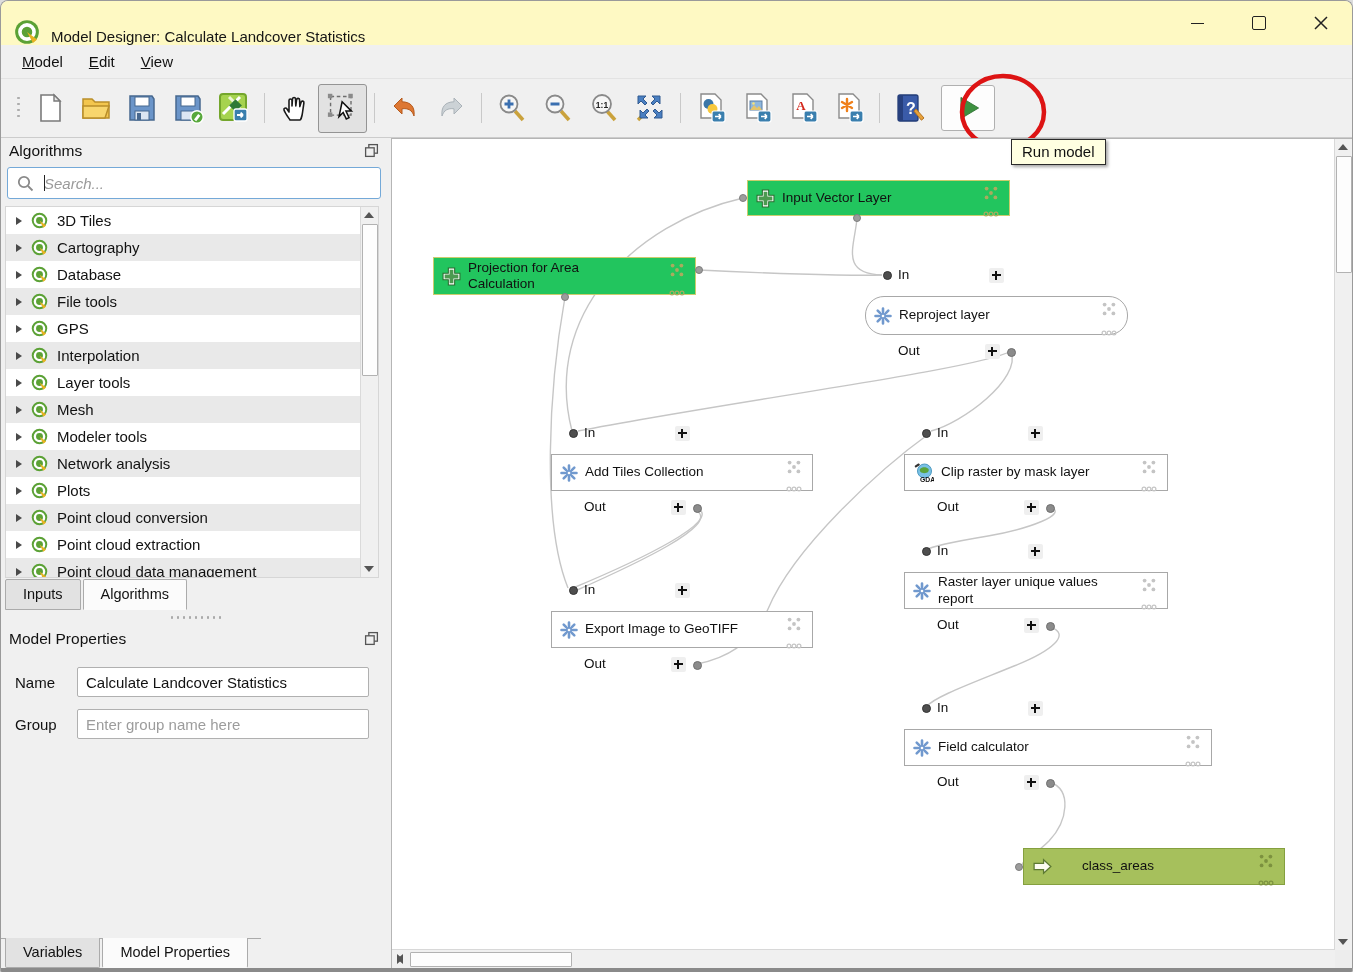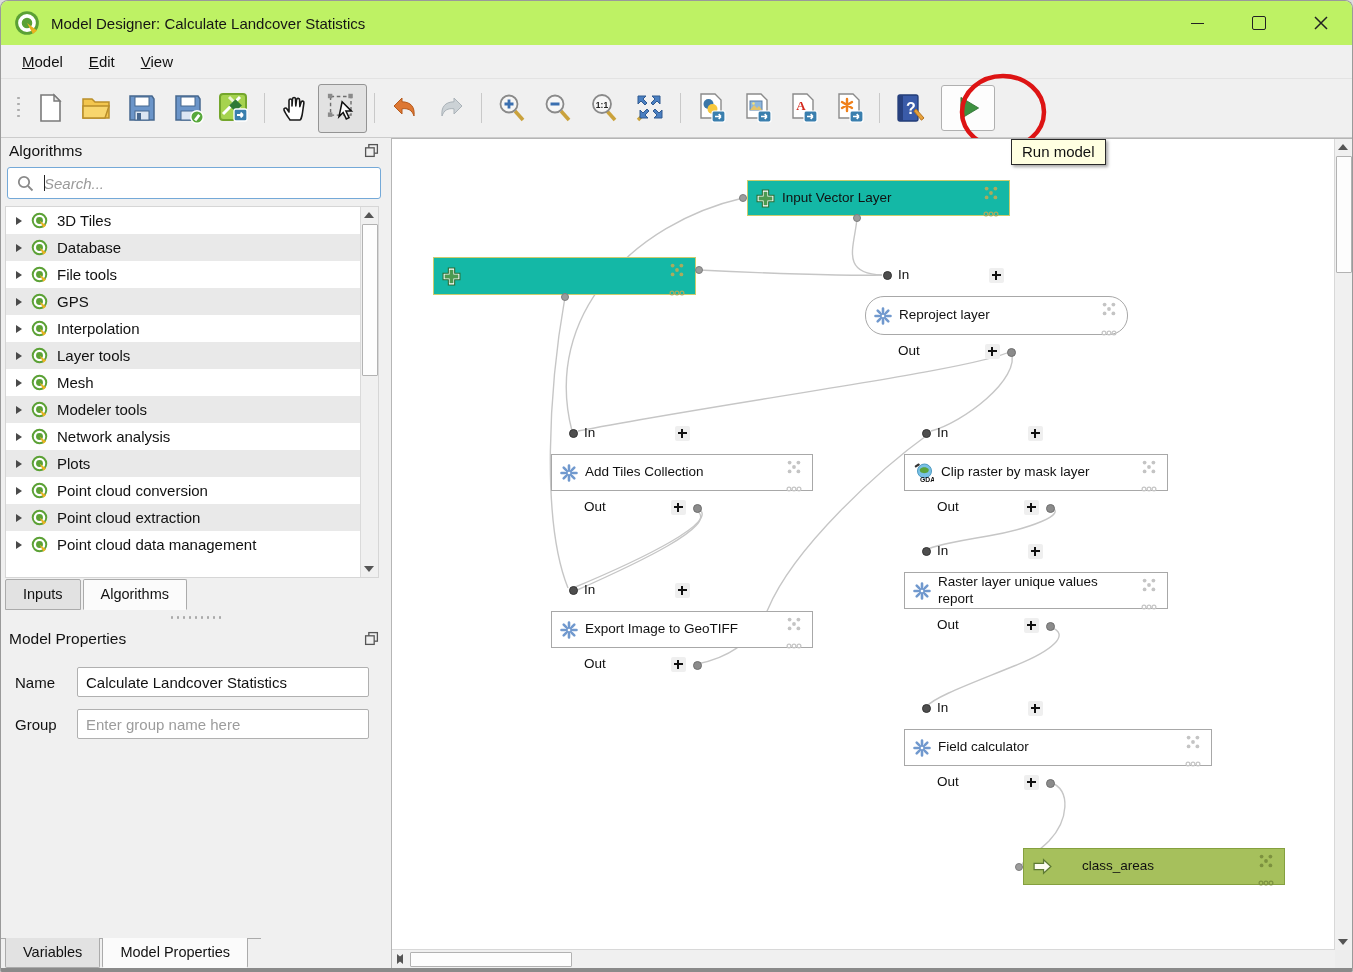--- a/index.html
+++ b/index.html
@@ -1,20 +1,20 @@
 <!DOCTYPE html>
 <html><head>
 <meta charset="utf-8">
 <style>
   html,body{margin:0;padding:0;width:1353px;height:972px;background:#dcdcdc;
     font-family:"Liberation Sans",sans-serif;}
   .window{position:absolute;inset:0;background:#f0f0f0;border:1px solid #9a9a9a;
     border-bottom:4px solid #8a8a8a;border-radius:8px 8px 2px 2px;overflow:hidden;box-sizing:border-box;}
   
-  .titlebar{height:44px;display:flex;align-items:center;background:#bef264;}
+  .titlebar{height:44px;display:flex;align-items:flex-end;background:#fef9c3;}
   .titlebar .logo{width:26px;height:26px;margin-left:13px;}
   .title{font-size:15px;color:#151515;margin-left:11px;}
   .win-controls{margin-left:auto;display:flex;height:100%;align-items:center;}
   .win-btn{width:62px;height:100%;display:flex;align-items:center;justify-content:center;}
   .g-min{width:13px;border-top:1.6px solid #222;}
   .g-max{width:12px;height:12px;border:1.5px solid #222;border-radius:2px;}
   
   .menubar{height:33px;display:flex;align-items:center;padding-left:8px;background:#f0f0f0;}
   .menu-item{padding:4px 13px;font-size:15px;color:#111;}
   .menu-item .ak{text-decoration:underline;}
@@ -72,21 +72,21 @@
   .field-input{flex:1;margin-right:22px;height:28px;border:1px solid #b0b0b0;border-radius:2px;
     background:#fff;font-size:15px;font-family:inherit;color:#111;padding:0 8px;outline:none;}
   .field-input::placeholder{color:#9c9c9c;}
   .bottom-line{position:absolute;left:0;right:130px;top:800px;height:1px;background:#ababab;}
   
   .canvas-wrap{flex:1;position:relative;background:#f0f0f0;border-left:1px solid #b5b5b5;border-top:1px solid #b5b5b5;}
   .canvas{position:absolute;left:0;top:0;right:17px;bottom:18px;background:#fff;overflow:hidden;}
   .connections{position:absolute;left:0;top:0;}
   .node{position:absolute;box-sizing:border-box;display:flex;align-items:center;
     font-size:13.5px;color:#111;border:1px solid;}
-  .node.input{background:#14b8a6;border-color:#cbcc6d;align-items:center;}
+  .node.input{background:#22c55e;border-color:#cbcc6d;align-items:center;}
   .node.algorithm{background:#fff;border-color:#a8a8a8;}
   .node.output{background:#a6c05c;border-color:#85a03f;gap:22px;}
   .node .nicon{margin:0 7px 0 8px;flex:0 0 auto;display:flex;}
   .node .nlabel{line-height:1.2;}
   .node .xicon{position:absolute;right:11px;top:5px;width:14px;height:14px;}
   .node .oicon{position:absolute;right:10px;bottom:4px;width:16px;height:6px;}
   .node.algorithm .xicon,.node.algorithm .oicon{color:#c4c4c4;}
   .node.input .xicon,.node.input .oicon{color:#aaab5e;}
   .node.output .xicon,.node.output .oicon{color:#7c913f;}
   .port-label{position:absolute;font-size:13.5px;color:#111;height:20px;line-height:20px;}
@@ -315,20 +315,31 @@
             <div class="tree-row">
               <span class="tri"></span>
               <span style="display:flex">
                 <svg viewBox="0 0 18 18">
                   <circle cx="9" cy="9" r="8.2" fill="#5ba135"></circle>
                   <circle cx="9" cy="9" r="4.9" fill="none" stroke="#fff" stroke-width="2.5"></circle>
                   <path d="M9 9l7 5.2-2.9 2.4z" fill="#e8b220"></path>
                 </svg>
               </span>
               <span>3D Tiles</span>
+            </div>
+            <div class="tree-row">
+              <span class="tri"></span>
+              <span style="display:flex">
+                <svg viewBox="0 0 18 18">
+                  <circle cx="9" cy="9" r="8.2" fill="#5ba135"></circle>
+                  <circle cx="9" cy="9" r="4.9" fill="none" stroke="#fff" stroke-width="2.5"></circle>
+                  <path d="M9 9l7 5.2-2.9 2.4z" fill="#e8b220"></path>
+                </svg>
+              </span>
+              <span>Cartography</span>
             </div>
             <div class="tree-row">
               <span class="tri"></span>
               <span style="display:flex">
                 <svg viewBox="0 0 18 18">
                   <circle cx="9" cy="9" r="8.2" fill="#5ba135"></circle>
                   <circle cx="9" cy="9" r="4.9" fill="none" stroke="#fff" stroke-width="2.5"></circle>
                   <path d="M9 9l7 5.2-2.9 2.4z" fill="#e8b220"></path>
                 </svg>
               </span>
@@ -538,20 +549,21 @@
           </div>
           <div class="pdot edge" style="left: 347px; top: 55px;"></div>
           <div class="pdot edge" style="left: 461px; top: 75px;"></div>
           <div class="node input" style="left: 41px; top: 118px; width: 263px; height: 38px;">
             <span class="nicon">
               <svg width="19" height="19" viewBox="0 0 18 18">
                 <path d="M6 1h6v5h5v6h-5v5H6v-5H1V6h5z" fill="#fff" stroke="#2e6b31" stroke-width="1"></path>
                 <path d="M7.2 2.5h3.6v4.7h4.7v3.6h-4.7v4.7H7.2v-4.7H2.5V7.2h4.7z" fill="#4c9a50"></path>
               </svg>
             </span>
+            <span class="nlabel" style="max-width:175px;">Projection for Area Calculation</span>
             <span class="xicon"><svg viewBox="0 0 14 14" width="14" height="14">
                 <g fill="currentColor">
                   <circle cx="2.6" cy="2.6" r="1.9"></circle>
                   <circle cx="11.4" cy="2.6" r="1.9"></circle>
                   <circle cx="7" cy="7" r="1.9"></circle>
                   <circle cx="2.6" cy="11.4" r="1.9"></circle>
                   <circle cx="11.4" cy="11.4" r="1.9"></circle>
                 </g>
               </svg></span>
             <span class="oicon"><svg viewBox="0 0 16 6" width="16" height="6">

